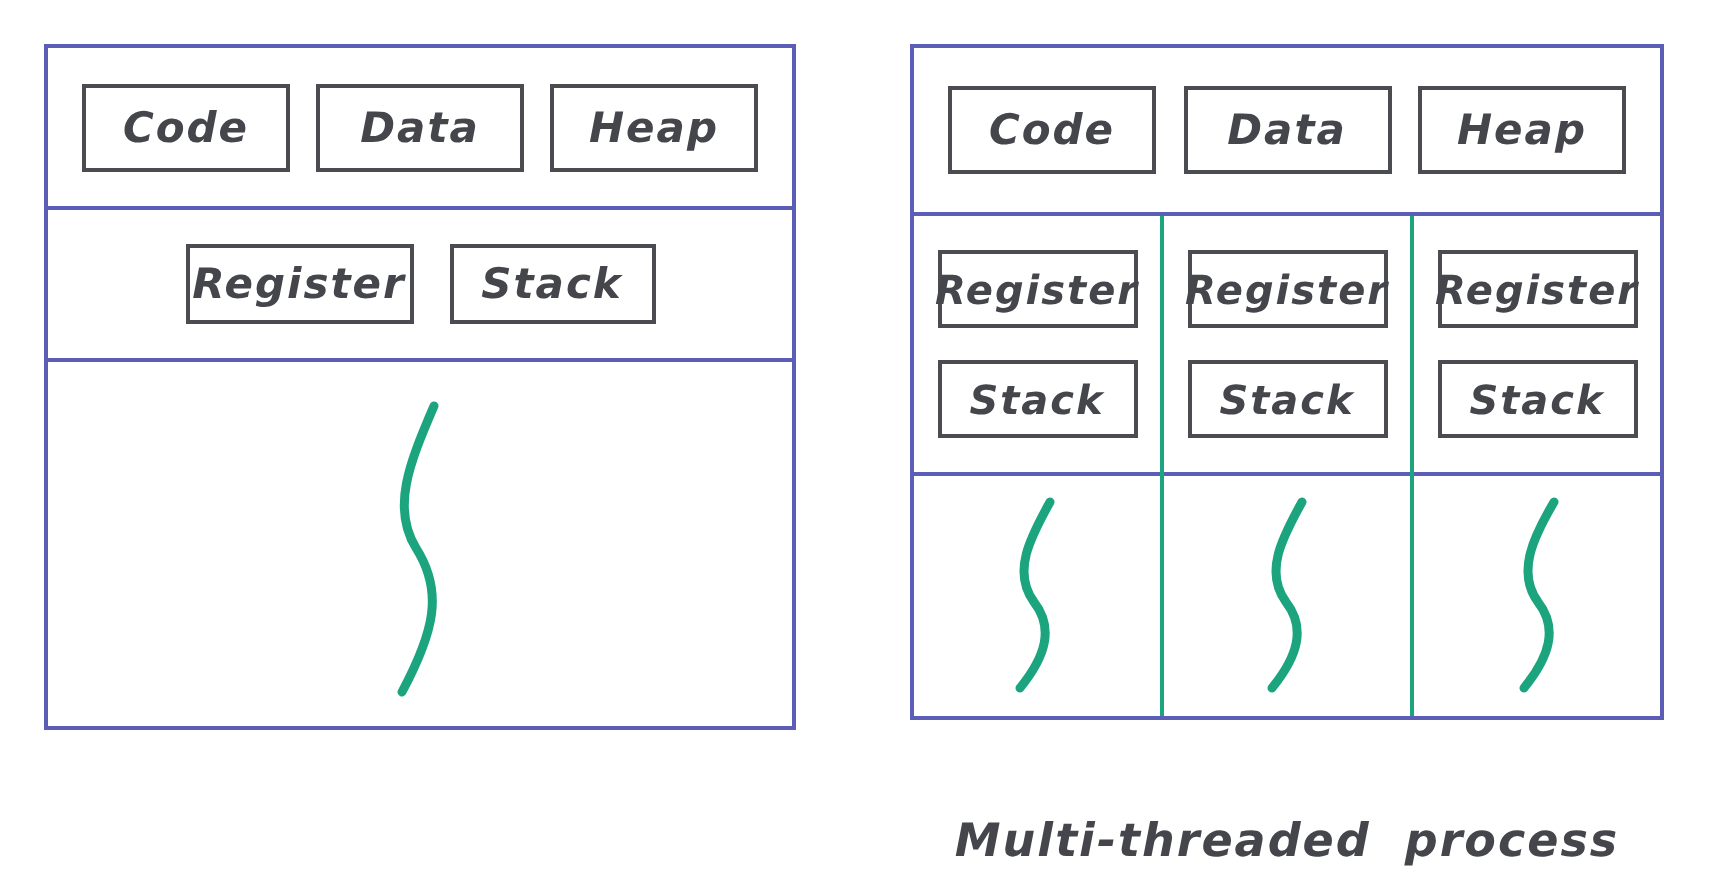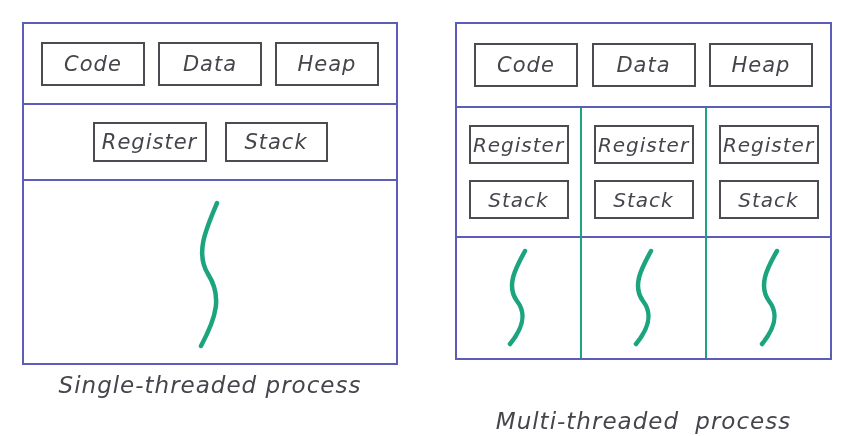--- a/index.html
+++ b/index.html
@@ -10,21 +10,21 @@
     --background: #ffffff;
   }
   * { box-sizing: border-box; margin: 0; padding: 0; }
   html, body {
     width: 860px; height: 436px;
     background: var(--background);
     font-family: "DejaVu Sans", sans-serif;
     color: var(--ink);
     overflow: hidden;
   }
-  .stage { position: relative; width: 860px; height: 368px; }
+  .stage { position: relative; width: 860px; height: 368px; font-weight: bold; }
 
   
   .process {
     position: absolute;
     top: 22px;
     border: 2px solid var(--frame);
     background: var(--background);
     display: flex;
     flex-direction: column;
   }
@@ -137,21 +137,20 @@
       <div class="cell stack-cell">
         <span>Stack</span>
       </div>
     </div>
     <div class="thread-area">
       <svg class="squiggle" width="44" height="156" viewBox="0 0 44 156" aria-hidden="true">
         <path d="M29 6 C18 32 7 56 20 77 C34 99 29 119 13 149"></path>
       </svg>
     </div>
   </div>
-  <div class="caption caption-single">Single-threaded process</div>
 
   <div class="process multi">
     <div class="mem-row">
       <div class="cell mem-cell">
         <span>Code</span>
       </div>
       <div class="cell mem-cell">
         <span>Data</span>
       </div>
       <div class="cell mem-cell">

